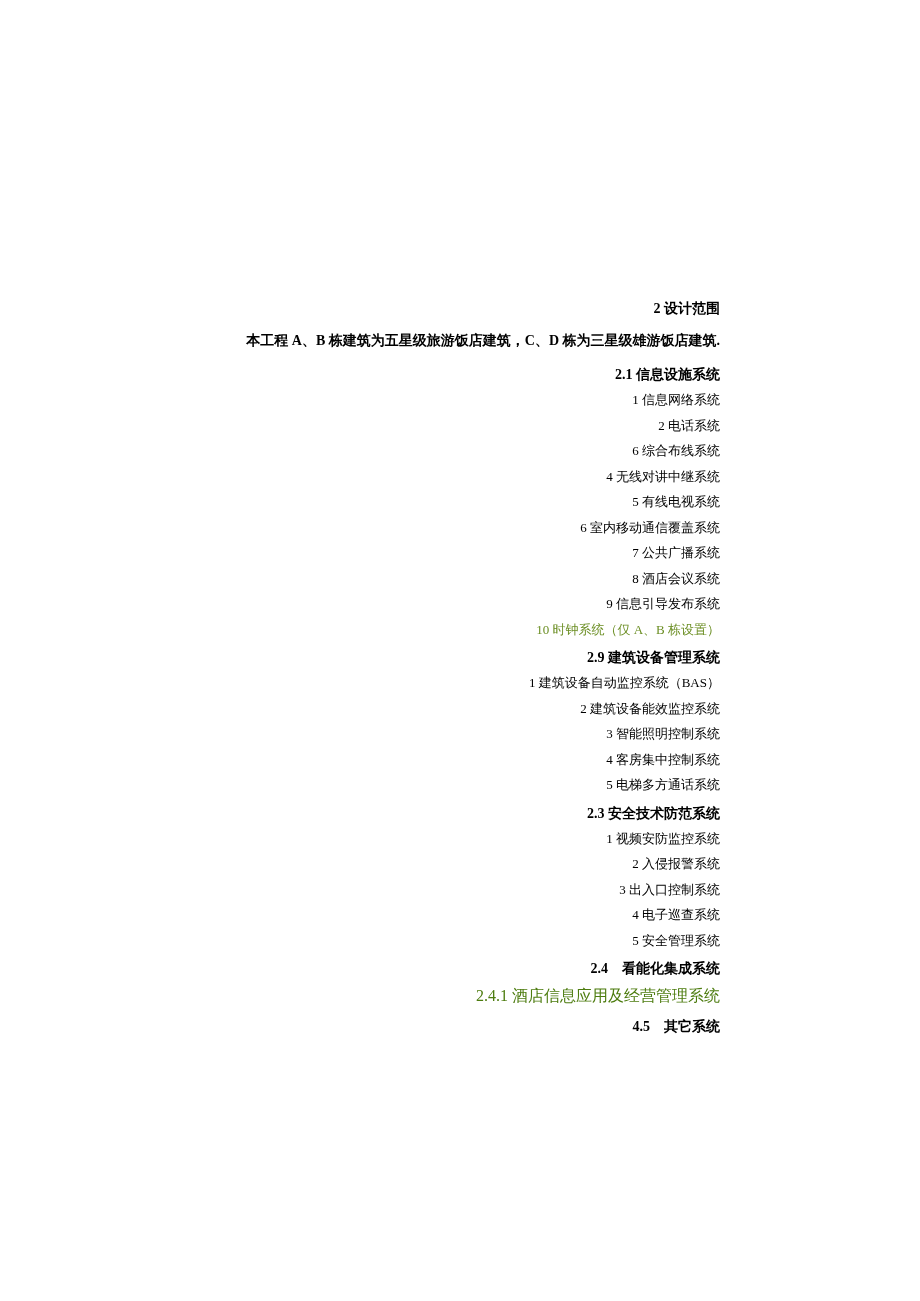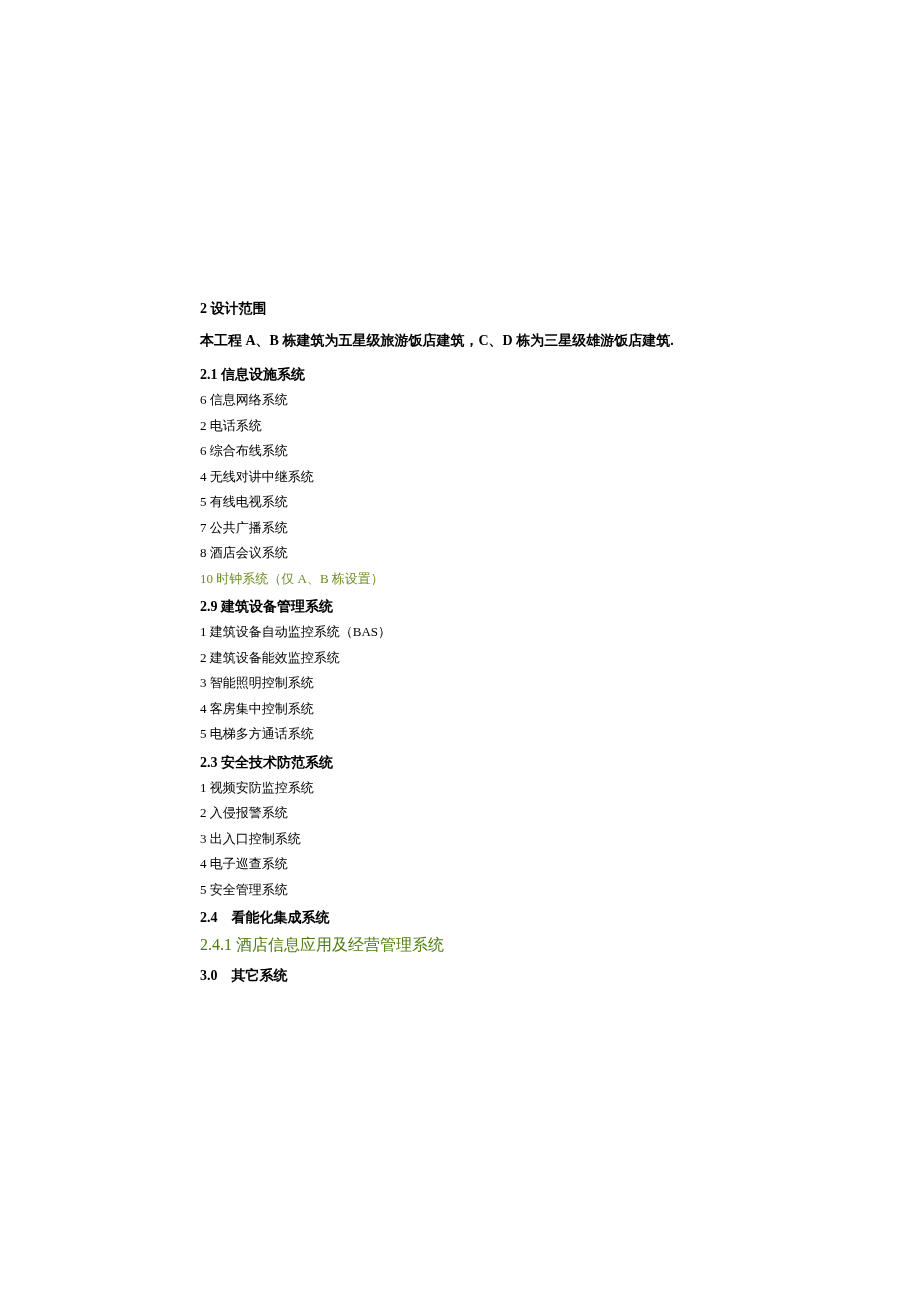--- a/index.html
+++ b/index.html
@@ -1,18 +1,19 @@
 <!DOCTYPE html>
 <html><head>
   <meta charset="utf-8">
   <style>
     * {
       margin: 0;
       padding: 0;
       box-sizing: border-box;
+      text-align: right;
     }
     body {
       width: 920px;
       height: 1301px;
       background: #ffffff;
       font-family: "SimSun", "宋体", serif;
       padding: 300px 200px 0 200px;
     }
     .heading {
       font-weight: bold;
@@ -53,27 +54,29 @@
     }
   </style>
 </head>
 <body>
 
 <div class="heading">2 设计范围</div>
 <div class="intro">本工程 A、B 栋建筑为五星级旅游饭店建筑，C、D 栋为三星级雄游饭店建筑.</div>
 
 <div>
   <div class="section-title">2.1 信息设施系统</div>
-  <div class="item">6 信息网络系统</div>
+  <div class="item">1 信息网络系统</div>
   <div class="item">2 电话系统</div>
   <div class="item">6 综合布线系统</div>
   <div class="item">4 无线对讲中继系统</div>
   <div class="item">5 有线电视系统</div>
+  <div class="item">6 室内移动通信覆盖系统</div>
   <div class="item">7 公共广播系统</div>
   <div class="item">8 酒店会议系统</div>
+  <div class="item">9 信息引导发布系统</div>
   <div class="item-green">10 时钟系统（仅 A、B 栋设置）</div>
 </div>
 
 <div>
   <div class="section-title">2.9 建筑设备管理系统</div>
   <div class="item">1 建筑设备自动监控系统（BAS）</div>
   <div class="item">2 建筑设备能效监控系统</div>
   <div class="item">3 智能照明控制系统</div>
   <div class="item">4 客房集中控制系统</div>
   <div class="item">5 电梯多方通话系统</div>
@@ -87,14 +90,14 @@
   <div class="item">4 电子巡查系统</div>
   <div class="item">5 安全管理系统</div>
 </div>
 
 <div>
   <div class="section-title">2.4　看能化集成系统</div>
   <div class="sub-item">2.4.1 酒店信息应用及经营管理系统</div>
 </div>
 
 <div>
-  <div class="section-title">3.0　其它系统</div>
+  <div class="section-title">4.5　其它系统</div>
 </div>
 
 </body></html>

